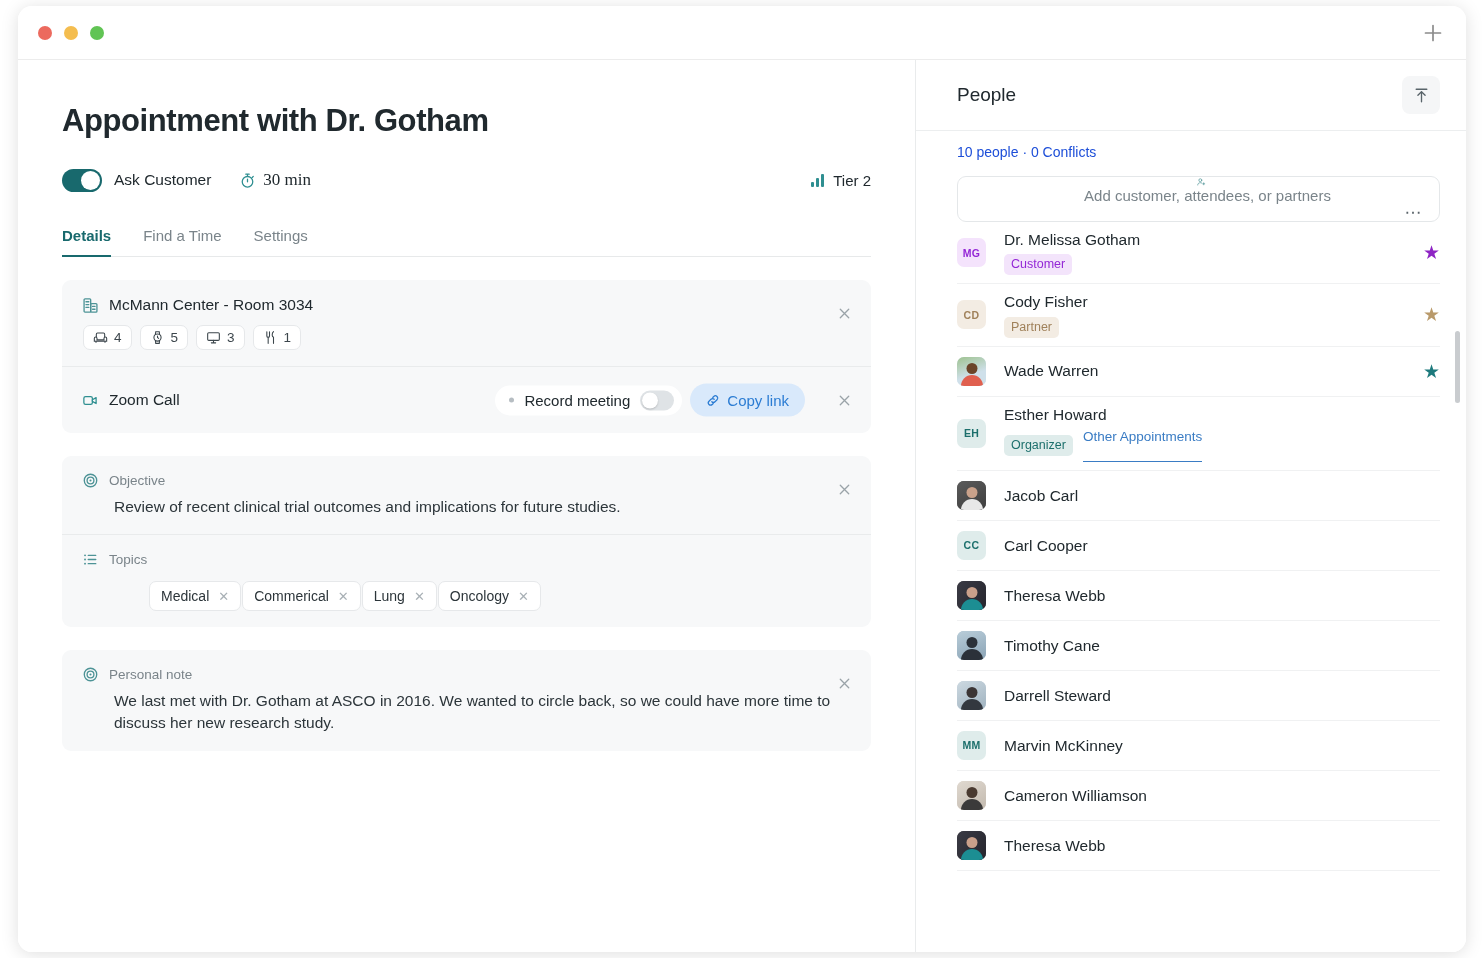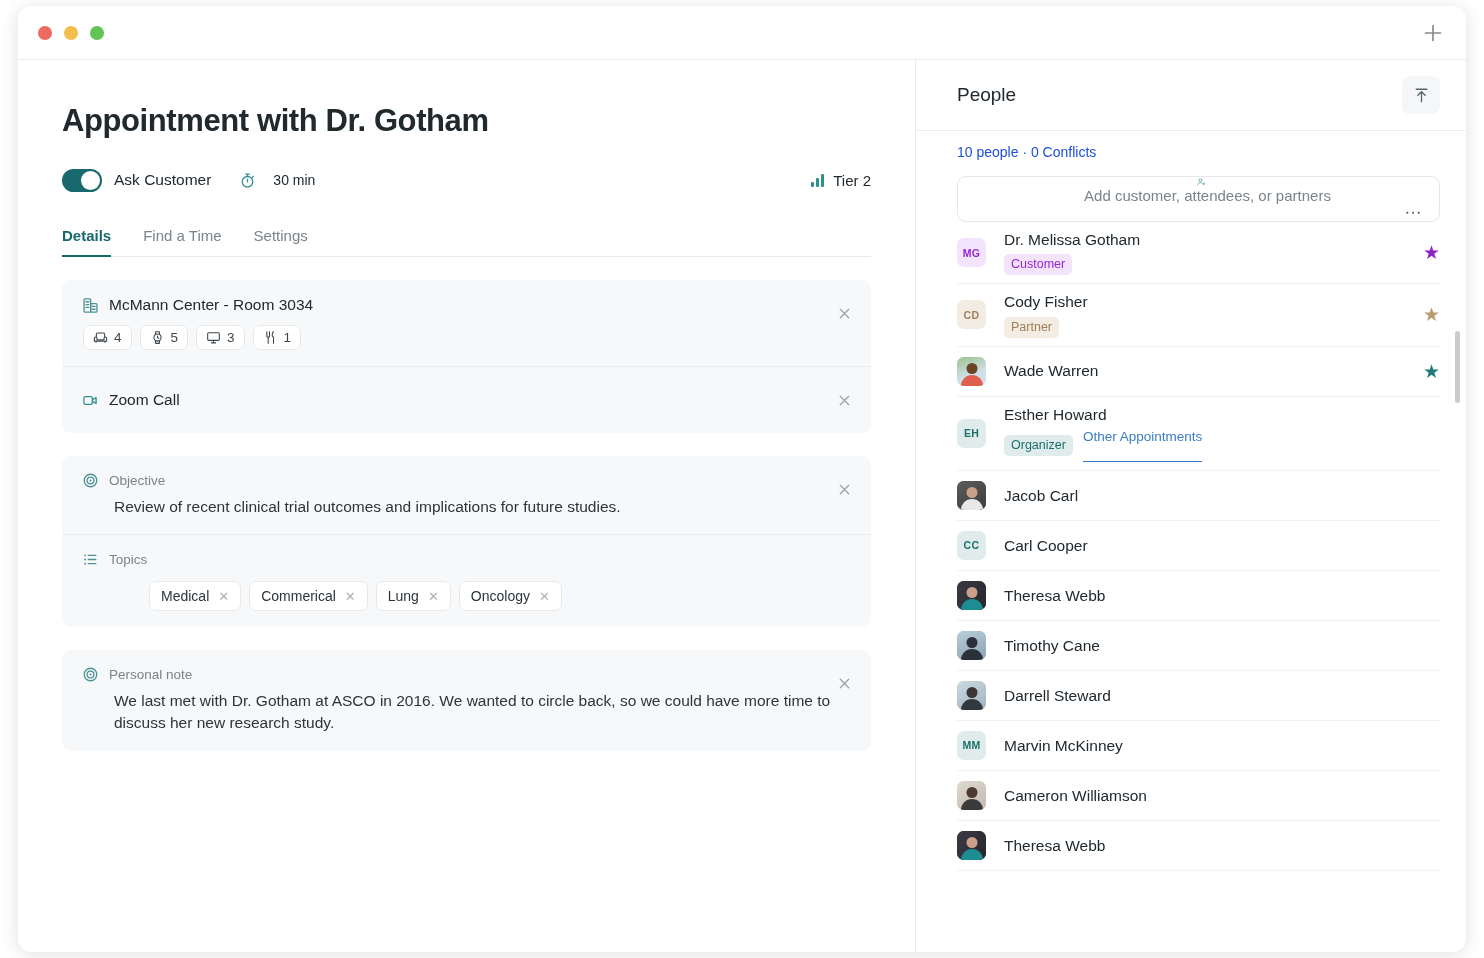--- a/index.html
+++ b/index.html
@@ -102,24 +102,25 @@
     background: #fff;
   }
   .meta-label {
     margin-left: 12px;
     font-size: 15.5px;
     color: #20292e;
   }
   .duration {
     display: flex;
     align-items: center;
-    gap: 17px;
+    gap: 7px;
     margin-left: 28px;
-    font-size: 14px;
+    font-size: 17px;
     color: #20292e;
+    font-family: Liberation Serif, serif;
   }
   .duration svg { display:block; }
 
   .tier {
     margin-left: auto;
     display: flex;
     align-items: center;
     gap: 9px;
     font-size: 15px;
     color: #20292e;
@@ -264,21 +265,21 @@
     margin-top: 7px;
     margin-left: 32px;
     font-size: 15.5px;
     color: #2c353a;
     line-height: 1.43;
     max-width: 720px;
   }
 
   .topics {
     display: flex;
-    gap: 8px;
+    gap: 1px;
     margin-top: 13px;
     margin-left: 32px;
     padding-left: 35px;
   }
   .topic {
     display: flex;
     align-items: center;
     gap: 9px;
     background: #ffffff;
     border: 1px solid #e6e8ea;
@@ -548,20 +549,36 @@
           <div class="zoom-row-inner">
             <div class="row-head">
               <svg width="17" height="17" viewBox="0 0 20 20" fill="none" stroke="#2f8f91" stroke-width="1.5" stroke-linejoin="round">
                 <rect x="2.2" y="5.4" width="10" height="9.2" rx="2"></rect>
                 <path d="M12.2 9.2l4.4-2.6v7l-4.4-2.6z"></path>
               </svg>
               <span class="row-title">Zoom Call</span>
             </div>
           </div>
 
+          <div class="zoom-actions">
+            <div class="record-pill">
+              <span class="record-dot"></span>
+              <span>Record meeting</span>
+              <span class="mini-toggle">
+                <span class="knob"></span>
+              </span>
+            </div>
+            <div class="copy-link">
+              <svg width="14" height="14" viewBox="0 0 16 16" fill="none" stroke="currentColor" stroke-width="1.4" stroke-linecap="round">
+                <path d="M6.6 9.4a2.6 2.6 0 0 0 3.7 0l2.3-2.3a2.6 2.6 0 1 0-3.7-3.7L7.7 4.6"></path>
+                <path d="M9.4 6.6a2.6 2.6 0 0 0-3.7 0L3.4 8.9a2.6 2.6 0 1 0 3.7 3.7l1.2-1.2"></path>
+              </svg>
+              <span>Copy link</span>
+            </div>
+          </div>
 
           <div class="close-x">
             <svg width="15" height="15" viewBox="0 0 16 16" fill="none" stroke="currentColor" stroke-width="1.4" stroke-linecap="round">
               <path d="M3.5 3.5l9 9M12.5 3.5l-9 9"></path>
             </svg>
           </div>
         </div>
       </div>
 
       <div class="card">

